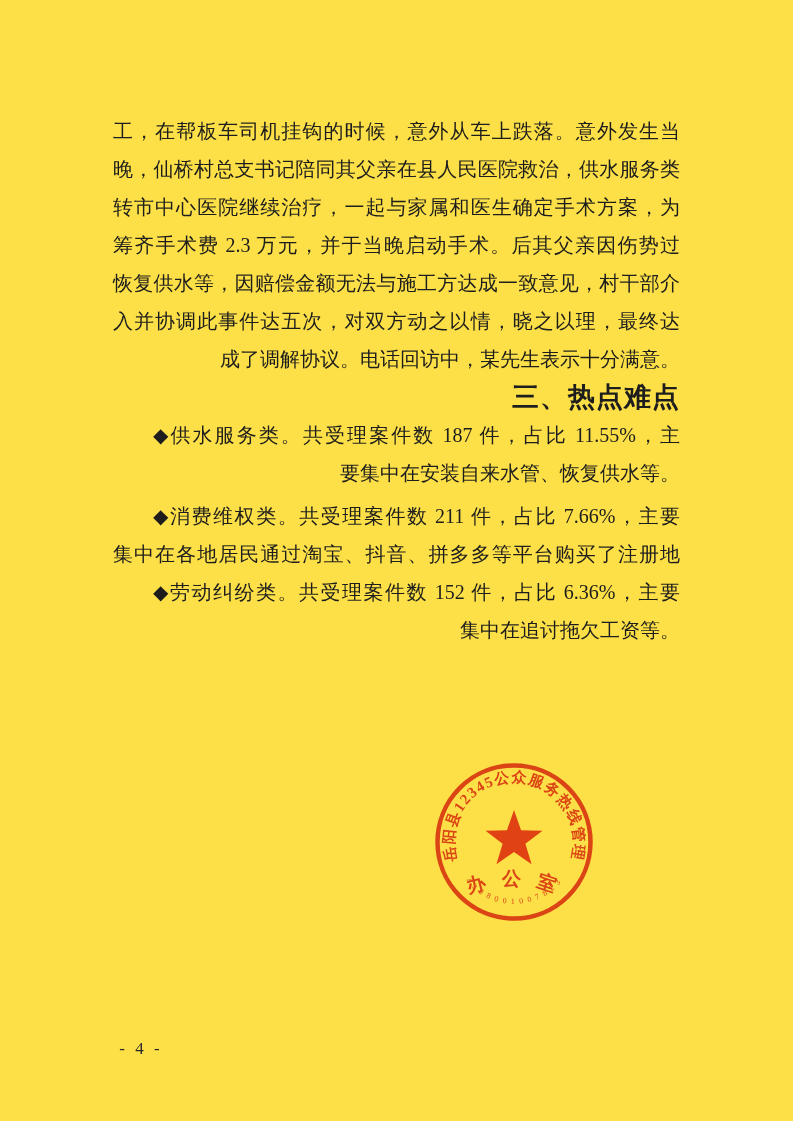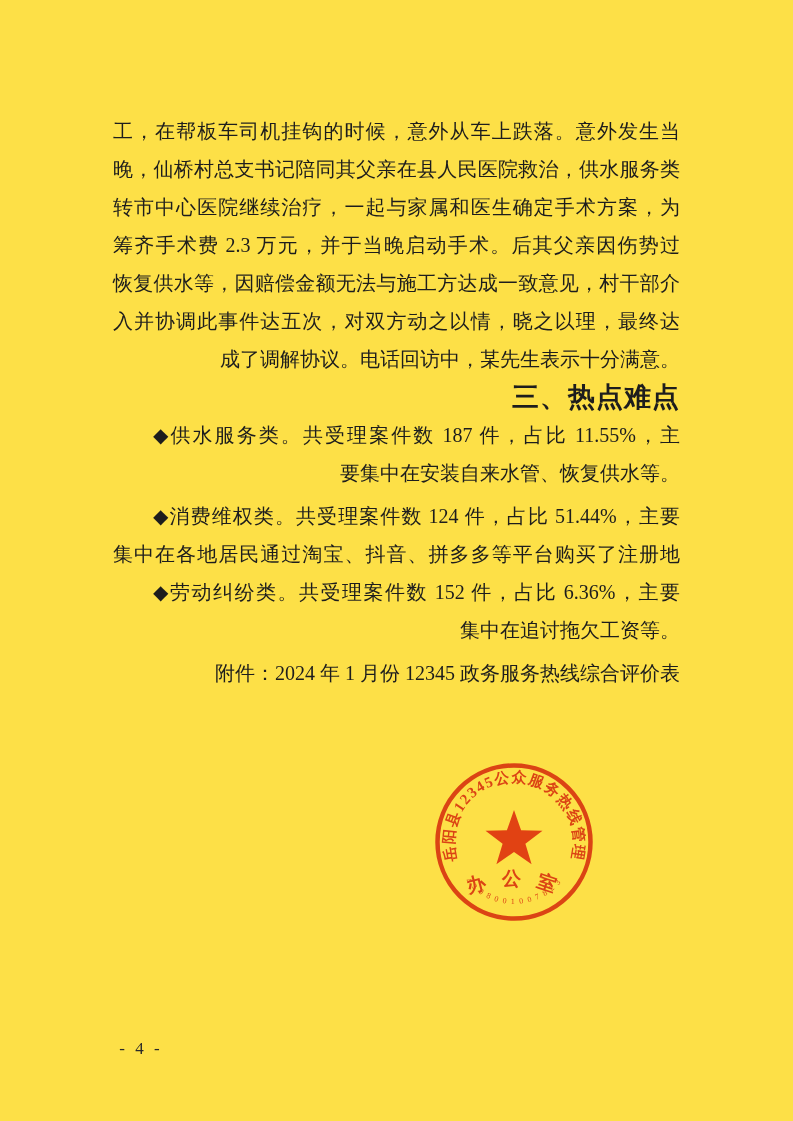--- a/index.html
+++ b/index.html
@@ -104,25 +104,24 @@
       <div class="line j">工，在帮板车司机挂钩的时候，意外从车上跌落。意外发生当</div>
       <div class="line j">晚，仙桥村总支书记陪同其父亲在县人民医院救治，供水服务类</div>
       <div class="line j">转市中心医院继续治疗，一起与家属和医生确定手术方案，为</div>
       <div class="line j">筹齐手术费 2.3 万元，并于当晚启动手术。后其父亲因伤势过</div>
       <div class="line j">恢复供水等，因赔偿金额无法与施工方达成一致意见，村干部介</div>
       <div class="line j">入并协调此事件达五次，对双方动之以情，晓之以理，最终达</div>
       <div class="line">成了调解协议。电话回访中，某先生表示十分满意。</div>
       <div class="line heading indent">三、热点难点</div>
       <div class="line j indent">◆供水服务类。共受理案件数 187 件，占比 11.55%，主</div>
       <div class="line">要集中在安装自来水管、恢复供水等。</div>
-      <div class="line j indent gap">◆消费维权类。共受理案件数 124 件，占比 51.44%，主要</div>
+      <div class="line j indent gap">◆消费维权类。共受理案件数 211 件，占比 7.66%，主要</div>
       <div class="line j">集中在各地居民通过淘宝、抖音、拼多多等平台购买了注册地</div>
       <div class="line j indent">◆劳动纠纷类。共受理案件数 152 件，占比 6.36%，主要</div>
       <div class="line">集中在追讨拖欠工资等。</div>
-      <div class="line indent gap">附件：2024 年 1 月份 12345 政务服务热线综合评价表</div>
     </div>
 
 
   <svg class="seal" viewBox="0 0 170 170" xmlns="http://www.w3.org/2000/svg">
     <defs>
       <path id="arcTop" d="M 28.6 105.5 A 60 60 0 1 1 141.4 105.5" fill="none"></path>
       <path id="arcOffice" d="M 38 138 Q 85 118 132 138" fill="none"></path>
       <path id="arcCode" d="M 34.2 120.6 A 62 62 0 0 0 135.8 120.6" fill="none"></path>
     </defs>
 

